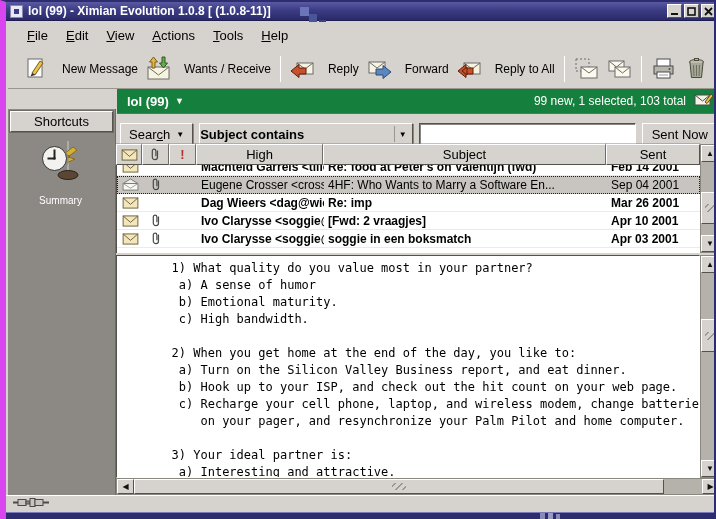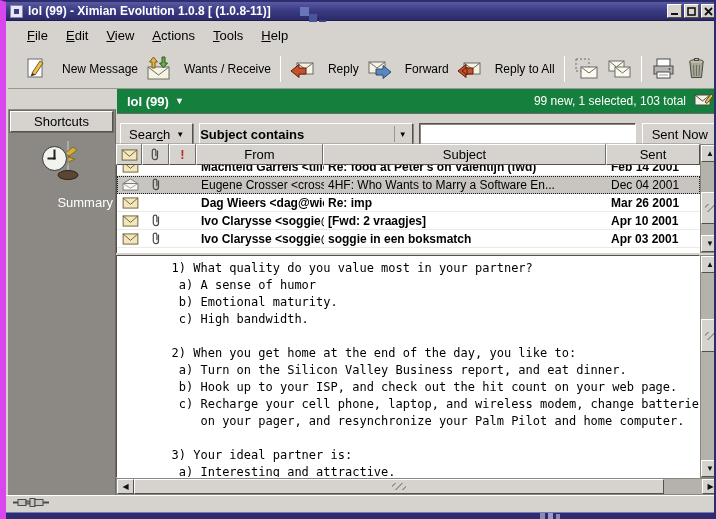--- a/index.html
+++ b/index.html
@@ -33,21 +33,21 @@
     background:repeating-linear-gradient(135deg,#ffffff 0 2px,#8f8c85 2px 4px);}
   .tb-btn{display:flex;align-items:center;gap:13px;padding:2px 4px;font-size:12px;white-space:nowrap;}
   .tb-sep{width:1px;height:26px;background:#8f8c85;border-right:1px solid #fff;margin:0 5px;}
   .tb-btn svg{display:block;}
   
   .sidebar{left:2px;top:87px;width:108px;height:406px;background:#8c8984;border-right:1px solid #6e6b66;margin-top:20px;}
   .shortcuts-btn{position:absolute;left:2px;top:2px;width:103px;height:21px;background:#d6d3ce;
     border:1px solid;border-color:#fff #55524c #55524c #fff;box-shadow:0 0 0 1px #6e6b66;
     font-size:13px;display:flex;align-items:center;justify-content:center;}
   .summary-item{position:absolute;left:0;top:30px;width:105px;text-align:center;}
-  .summary-label{color:#fff;font-size:13px;margin-top:6px;text-align:right;}
+  .summary-label{color:#fff;font-size:10px;margin-top:6px;}
   
   .folderbar{left:111px;top:87px;width:603px;height:25px;background:#15803d;color:#fff;
     display:flex;align-items:center;padding:0 6px 0 10px;border-bottom:1px solid #6e6b66;}
   .folder-label{font-size:13px;font-weight:bold;display:flex;align-items:center;gap:6px;}
   .folder-caret{font-size:9px;}
   .folder-status{margin-left:auto;font-size:12px;margin-right:8px;}
   
   .searchbar{left:111px;top:112px;width:603px;height:31px;background:#d6d3ce;display:flex;align-items:flex-end;
     padding:0 2px 0 3px;gap:6px;}
   .raised{background:#d6d3ce;border:1px solid;border-color:#fff #55524c #55524c #fff;box-shadow:1px 1px 0 #8a8781;}
@@ -337,21 +337,21 @@
     </div>
     <div class="hcell">
       <svg width="11" height="15" viewBox="0 0 11 15">
           <path d="M7.5 3.5 V10 a2.6 2.6 0 0 1 -5.2 0 V4 a1.8 1.8 0 0 1 3.6 0 V9.2" fill="none" stroke="#4a4a4a" stroke-width="1.2"></path>
         </svg>
     </div>
     <div class="hcell">
       <span class="important-glyph">!</span>
     </div>
     <div class="hcell">
-        <span>From</span>
+        <span>High</span>
       </div>
     <div class="hcell">
         <span>Subject</span>
       </div>
     <div class="hcell">
         <span>Sent</span>
       </div>
   </div>
 
   <div class="abs rows-viewport">
@@ -377,21 +377,21 @@
           </svg>
         </div>
       <div class="icon-cell">
           <svg width="11" height="15" viewBox="0 0 11 15">
             <path d="M7.5 3.5 V10 a2.6 2.6 0 0 1 -5.2 0 V4 a1.8 1.8 0 0 1 3.6 0 V9.2" fill="none" stroke="#4a4a4a" stroke-width="1.2"></path>
           </svg>
         </div>
       <div class="icon-cell"></div>
       <div class="cell">Eugene Crosser &lt;crosser...</div>
       <div class="cell">4HF: Who Wants to Marry a Software En...</div>
-      <div class="cell">Dec 04 2001</div>
+      <div class="cell">Sep 04 2001</div>
     </div>
     <div class="mrow">
       <div class="icon-cell">
           <svg width="17" height="12" viewBox="0 0 18 13">
             <rect x="1" y="1" width="16" height="11" fill="#f2e6bd" stroke="#6b5b33"></rect>
             <path d="M1 1 L9 8 L17 1" fill="none" stroke="#6b5b33"></path>
           </svg>
         </div>
       <div class="icon-cell"></div>
         <div class="icon-cell"></div>

